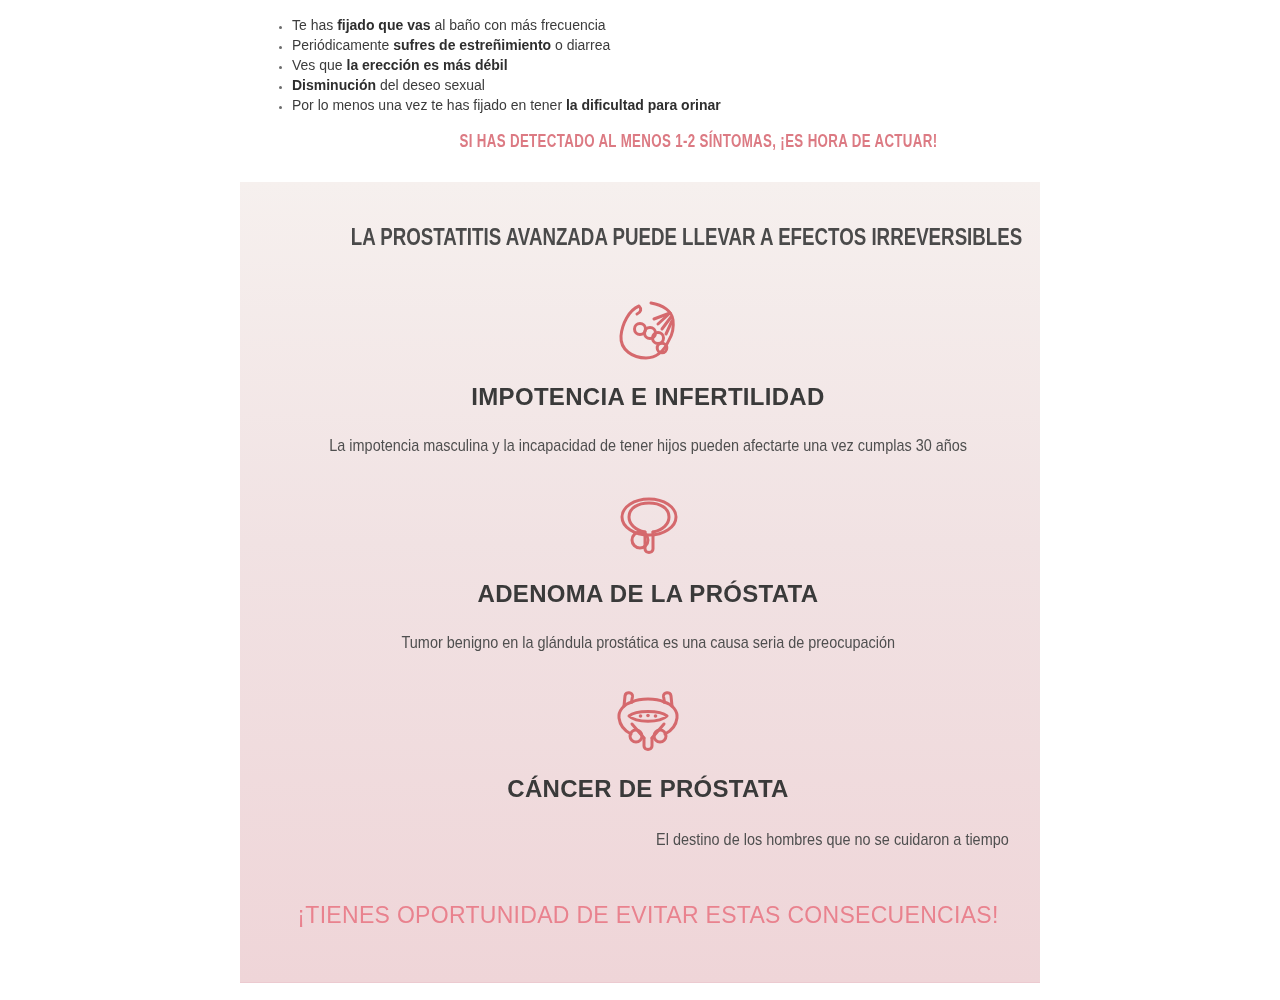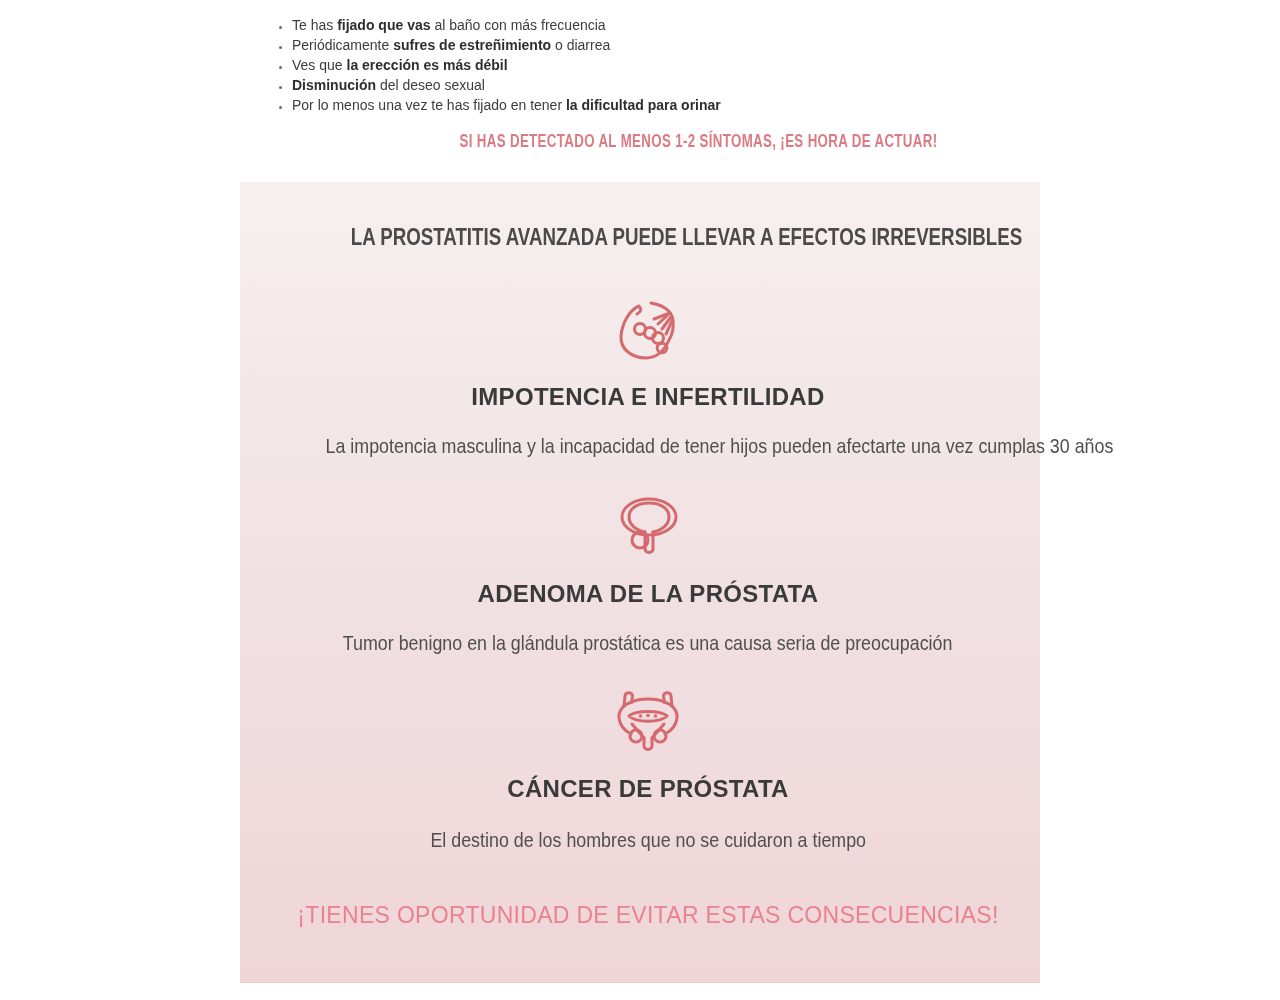--- a/index.html
+++ b/index.html
@@ -58,38 +58,38 @@
   }
   .icon-wrap { line-height: 0; }
   .item-title {
     font-size: 24px;
     font-weight: bold;
     line-height: 26px;
     color: #3a3a3a;
     letter-spacing: 0.3px;
   }
   .item-desc {
-    font-size: 21px;
+    font-size: 17px;
     line-height: 20px;
     color: #4f4f4f;
   }
   .cta {
     font-size: 23px;
     font-weight: normal;
     line-height: 26px;
     color: #e9828e;
     letter-spacing: 0.3px;
   }
   .mt45 { margin-top: 45px; }
   .mt34 { margin-top: 34px; }
   .mt32 { margin-top: 32px; }
   .mt17 { margin-top: 17px; }
   .mt19 { margin-top: 19px; }
   .mt26 { margin-top: 26px; }
-  .mt28 { margin-top: 28px; }
+  .mt28 { margin-top: 28px; text-align: right; }
   .mt52 { margin-top: 52px; }
   svg.icon { display: inline-block; }
 </style>
 </head>
 <body>
 
 <div class="column">
 
   <ul class="symptoms">
     <li><span>Te has </span><b>fijado que vas</b><span> al baño con más frecuencia</span></li>

